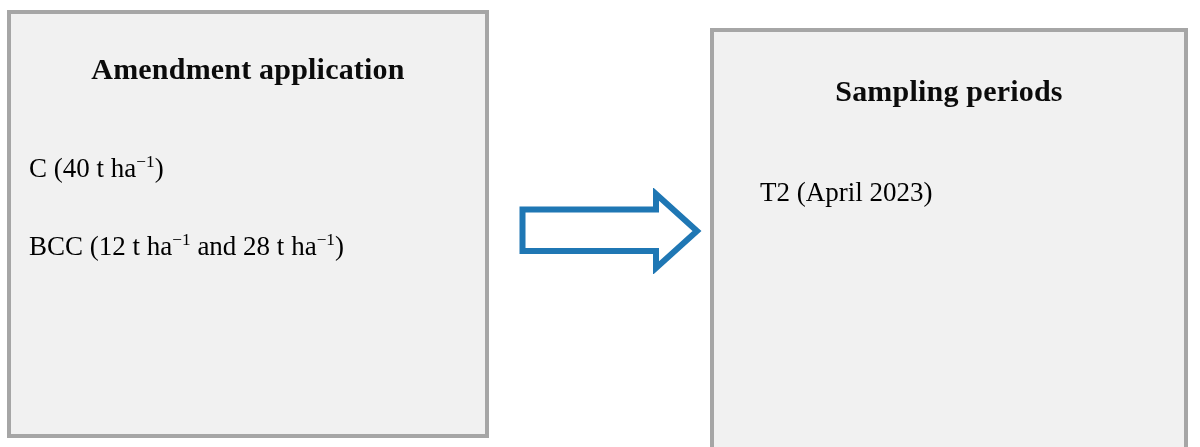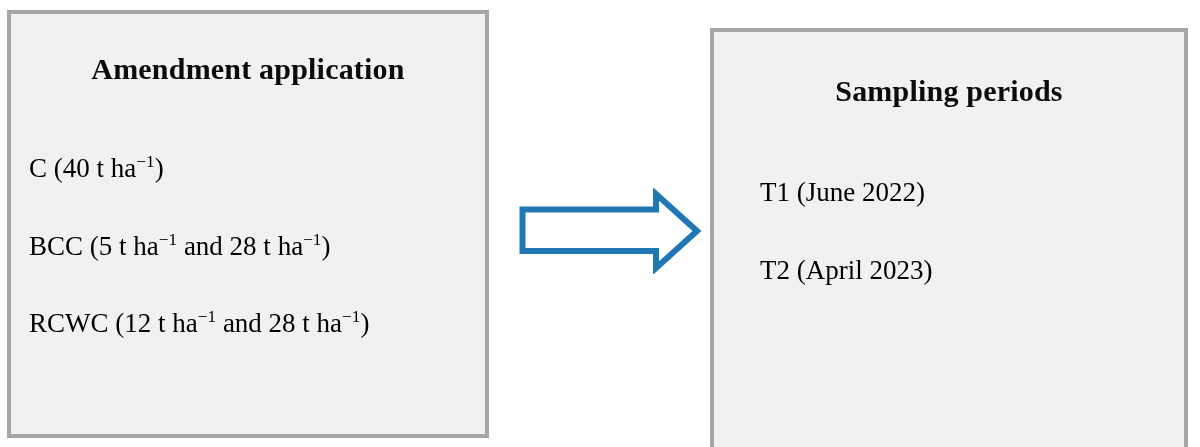--- a/index.html
+++ b/index.html
@@ -115,36 +115,32 @@
   <div class="panel" id="panel-amendment">
     <div class="panel-title">Amendment application</div>
 
     <ul class="panel-list" id="list-amendment">
 
       <li class="panel-item">
         <span>C (40 t ha</span><span class="sup">−1</span><span>)</span>
       </li>
 
       <li class="panel-item">
-        <span>BCC (5 t ha</span><span class="sup">−1</span><span> and 28 t ha</span><span class="sup">−1</span><span>)</span>
+        <span>BCC (12 t ha</span><span class="sup">−1</span><span> and 28 t ha</span><span class="sup">−1</span><span>)</span>
       </li>
 
-      <li class="panel-item">
-        <span>RCWC (12 t ha</span><span class="sup">−1</span><span> and 28 t ha</span><span class="sup">−1</span><span>)</span>
-      </li>
 
     </ul>
   </div>
 
   <svg id="flow-arrow" viewBox="0 0 184 86">
     <polygon points="4.5,21.5 138,21.5 138,6 179,43 138,80 138,63 4.5,63" fill="#ffffff" stroke="#1f77b4" stroke-width="6" stroke-linejoin="miter"></polygon>
   </svg>
 
   <div class="panel" id="panel-sampling">
     <div class="panel-title">Sampling periods</div>
 
     <ul class="panel-list" id="list-sampling">
-      <li class="panel-item">T1 (June 2022)</li>
       <li class="panel-item">T2 (April 2023)</li>
     </ul>
   </div>
 
 </div>
 
 </body></html>

